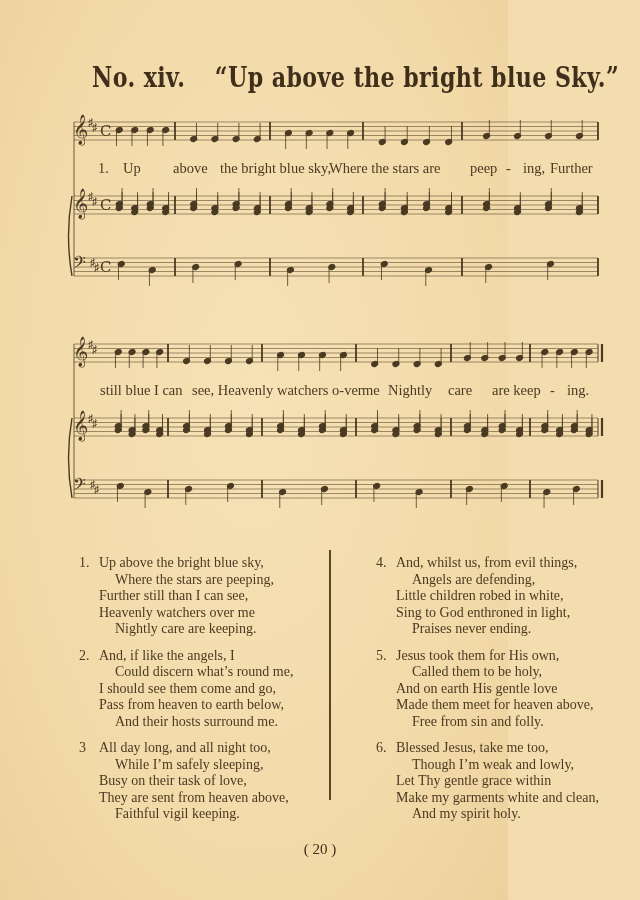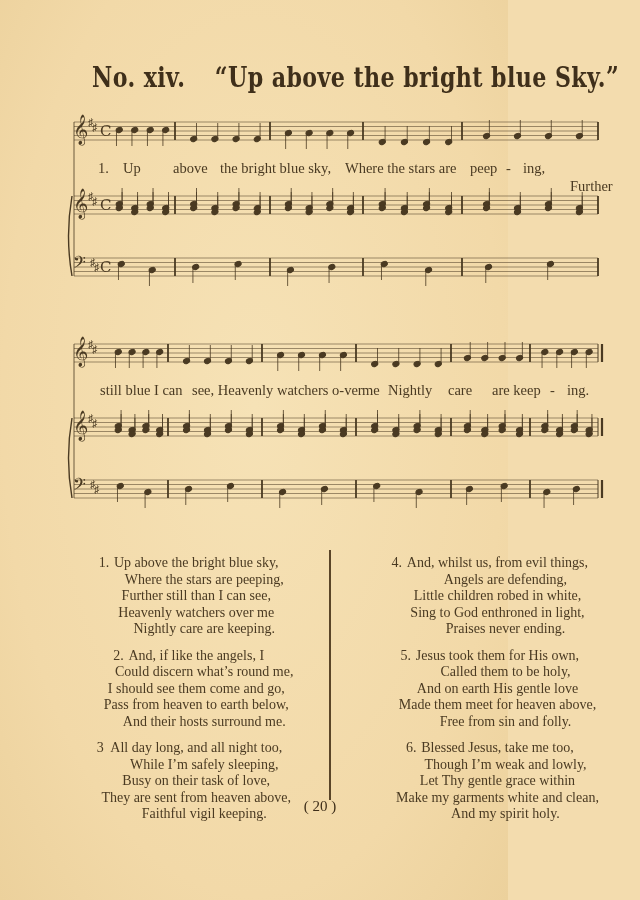--- a/index.html
+++ b/index.html
@@ -22,39 +22,39 @@
     transform: scaleX(0.82); transform-origin: left center;
   }
   .title .num { margin-right: 36px; }
   .system { position: absolute; left: 70px; width: 540px; }
   .system svg { position: absolute; left: 0; top: 0; overflow: visible; }
   .lyrics {
     position: absolute; left: 0; width: 540px;
     font-size: 14.5px; color: #4a3a22; white-space: nowrap;
   }
   .lyric-syl { position: absolute; top: 0; }
-  .verses { position: absolute; left: 0; top: 555px; width: 640px; height: 260px; text-align: center; }
+  .verses { position: absolute; left: 0; top: 555px; width: 640px; height: 260px; }
   .divider {
     position: absolute; left: 329px; top: 550px; width: 1.5px; height: 250px;
     background: #5a4528;
   }
   .col { position: absolute; top: 0; }
   .col.left { left: 79px; }
   .col.right { left: 376px; }
   .verse { position: relative; margin-bottom: 10px; }
   .verse-line {
     display: block; font-size: 14px; line-height: 16.5px; color: #4a3a22;
     white-space: nowrap;
   }
   .verse-line.indent { padding-left: 16px; }
   .verse-line .vnum { display: inline-block; width: 20px; }
   .verse-line.cont { padding-left: 20px; }
   .verse-line.cont.indent { padding-left: 36px; }
   .page-num {
-    position: absolute; left: 300px; top: 798px; width: 40px; text-align: center;
+    position: absolute; left: 300px; top: 841px; width: 40px; text-align: center;
     font-size: 15px; color: #3f2f1a;
   }
 </style>
 </head>
 <body>
 
 <div class="page">
 
   <div class="title">
     <span class="num">No. xiv.</span><span>“Up above the bright blue Sky.”</span>
@@ -245,25 +245,25 @@
         <ellipse cx="509.42857142857144" cy="90" rx="3.2" ry="2.4" transform="rotate(-25 509.42857142857144 90)" fill="#4a3a22" stroke="#4a3a22" stroke-width="1"></ellipse>
         <line x1="512.2285714285714" y1="90" x2="512.2285714285714" y2="74" stroke="#4a3a22" stroke-width="0.8"></line>
         <ellipse cx="509.42857142857144" cy="94" rx="3.2" ry="2.4" transform="rotate(-25 509.42857142857144 94)" fill="#4a3a22" stroke="#4a3a22" stroke-width="1"></ellipse>
         <line x1="512.2285714285714" y1="94" x2="512.2285714285714" y2="78" stroke="#4a3a22" stroke-width="0.8"></line>
       </svg>
     <div class="lyrics" id="lyr1" style="top:42px;height:20px;">
         <span class="lyric-syl" style="left: 28px;">1.</span>
         <span class="lyric-syl" style="left: 53px; text-align: right;">Up</span>
         <span class="lyric-syl" style="left: 103px;">above</span>
         <span class="lyric-syl" style="left: 150px;">the bright blue sky,</span>
-        <span class="lyric-syl" style="left: 275px; text-align: right;">Where the stars are</span>
+        <span class="lyric-syl" style="left: 259px; text-align: right;">Where the stars are</span>
         <span class="lyric-syl" style="left: 400px;">peep</span>
         <span class="lyric-syl" style="left: 436px;">-</span>
         <span class="lyric-syl" style="left: 453px;">ing,</span>
-        <span class="lyric-syl" style="left: 500px; margin-top: 18px;">Further</span>
+        <span class="lyric-syl" style="left: 480px;">Further</span>
       </div>
   </div>
 
   <div class="system" style="top:340px;height:200px;">
     <svg id="sys2" width="540" height="200">
         <line x1="4" y1="4" x2="528" y2="4" stroke="#4a3a22" stroke-width="0.7" opacity="0.75"></line>
         <line x1="4" y1="8.5" x2="528" y2="8.5" stroke="#4a3a22" stroke-width="0.7" opacity="0.75"></line>
         <line x1="4" y1="13" x2="528" y2="13" stroke="#4a3a22" stroke-width="0.7" opacity="0.75"></line>
         <line x1="4" y1="17.5" x2="528" y2="17.5" stroke="#4a3a22" stroke-width="0.7" opacity="0.75"></line>
         <line x1="4" y1="22" x2="528" y2="22" stroke="#4a3a22" stroke-width="0.7" opacity="0.75"></line>

